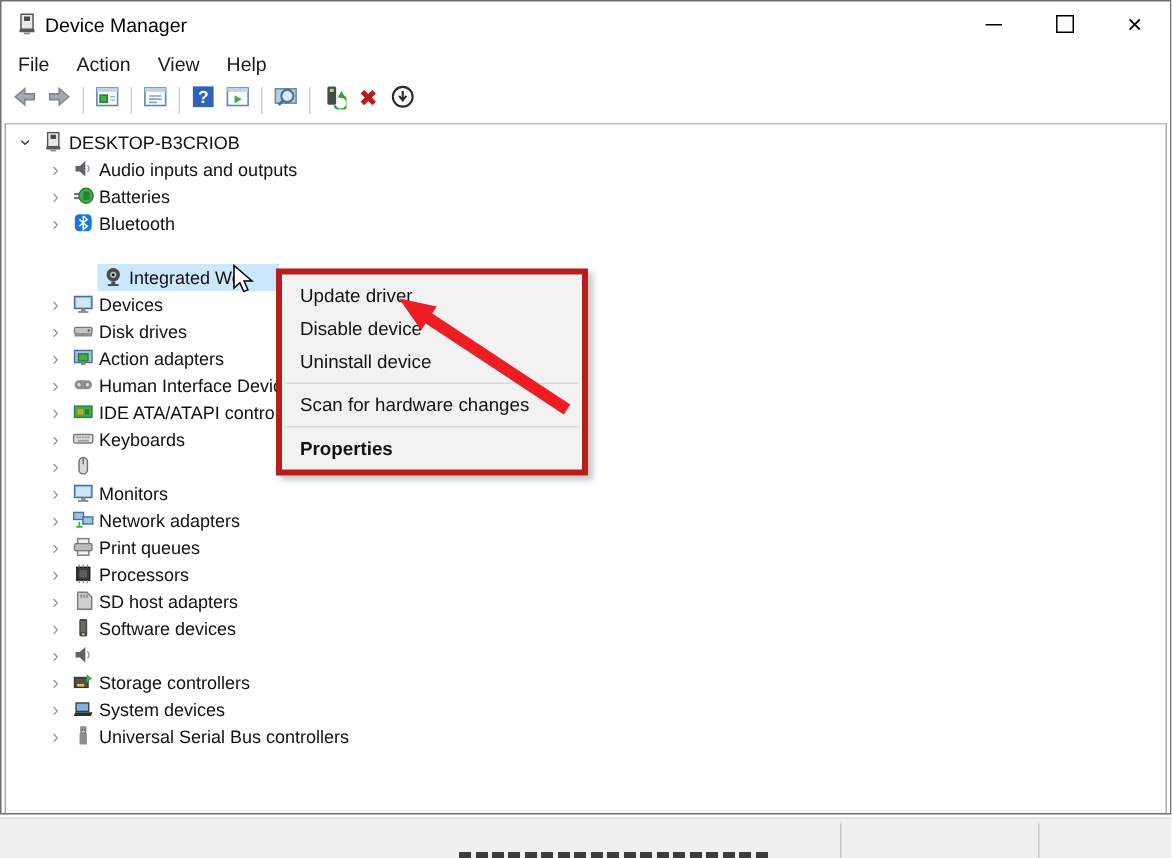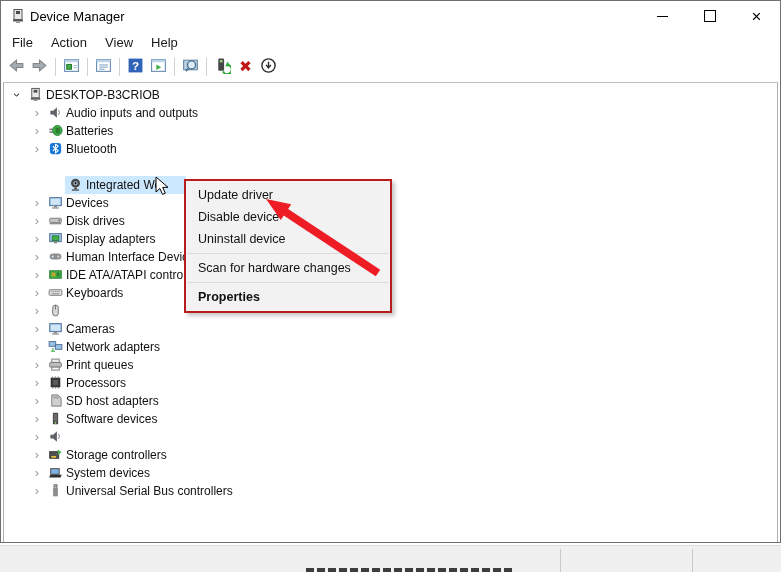--- a/index.html
+++ b/index.html
@@ -27,21 +27,21 @@
          border-left:1px solid #a9aeb4;border-right:1px solid #a9aeb4;border-top:1px solid #bfbfbf;box-sizing:border-box}
   .tree-row{position:absolute;left:0;height:18px;width:770px;font-size:12px;color:#101010}
   .chev{position:absolute;top:1px;width:14px;height:16px;font-size:13px;line-height:16px;text-align:center}
   .chev.col{color:#9b9b9b}
   .chev.exp{color:#404040;transform:rotate(90deg)}
   .t-ico{position:absolute;top:1px;width:15px;height:15px}
   .t-label{position:absolute;top:2px;white-space:nowrap;padding:0 2px}
   .hl{position:absolute;top:0;height:18px;background:#cce8ff}
   
   #context-menu{position:absolute;left:184px;top:179px;width:208px;background:#f2f2f2;
-      border:2px solid #b91c1c;box-shadow:3px 3px 4px rgba(0,0,0,.22);padding:3px 0;z-index:10;box-sizing:border-box}
+      border:4px solid #b91c1c;box-shadow:3px 3px 4px rgba(0,0,0,.22);padding:3px 0;z-index:10;box-sizing:border-box}
   .cm-item{height:22px;line-height:22px;padding-left:12px;font-size:12.5px;color:#111;white-space:nowrap}
   .cm-item.bold{font-weight:bold}
   .cm-sep{border-top:1px solid #d9d9d9;margin:3px 2px}
   
   #arrow-overlay{position:absolute;left:0;top:0;width:781px;height:572px;z-index:20;pointer-events:none}
   #cursor{position:absolute;left:155px;top:176px;z-index:30;pointer-events:none}
   
   #strip{position:absolute;left:0;top:545px;width:781px;height:27px;background:#f0f0f0;border-top:1px solid #dcdcdc;box-sizing:border-box}
   .strip-sep{position:absolute;top:3px;width:1px;height:24px;background:#c9c9c9}
   #clip-frag{position:absolute;left:306px;bottom:0;width:206px;height:4px;
@@ -221,21 +221,21 @@
           </svg></span>
         <span class="t-label" style="left: 60px;">Disk drives</span>
       </div>
       <div class="tree-row" style="top: 147px;">
         <span class="chev col" style="left: 26px;">›</span>
         <span class="t-ico" style="left: 44px;"><svg viewBox="0 0 16 16" width="15" height="15">
             <rect x="1.8" y="2.8" width="12.4" height="8.6" fill="#9cc3e5" stroke="#4a6f96"></rect>
             <rect x="4.6" y="5.2" width="6.8" height="5" fill="#3fae49" stroke="#2c7d33"></rect>
             <rect x="6.4" y="11.4" width="3.2" height="1.8" fill="#8a8a8a"></rect>
           </svg></span>
-        <span class="t-label" style="left: 60px;">Display adapters</span>
+        <span class="t-label" style="left: 60px;">Action adapters</span>
       </div>
       <div class="tree-row" style="top: 165px;">
         <span class="chev col" style="left: 26px;">›</span>
         <span class="t-ico" style="left: 44px;"><svg viewBox="0 0 16 16" width="15" height="15">
             <rect x="1.8" y="4.8" width="12.4" height="6.4" rx="3.2" fill="#8a8f94"></rect>
             <circle cx="5" cy="8" r="1.2" fill="#dedede"></circle>
             <circle cx="11" cy="8" r="1.2" fill="#dedede"></circle>
           </svg></span>
         <span class="t-label" style="left: 60px;">Human Interface Devices</span>
       </div>
@@ -271,21 +271,21 @@
           </svg></span>
       </div>
       <div class="tree-row" style="top: 237px;">
         <span class="chev col" style="left: 26px;">›</span>
         <span class="t-ico" style="left: 44px;"><svg viewBox="0 0 16 16" width="15" height="15">
             <rect x="1.8" y="2.8" width="12.4" height="8.6" fill="#9cc3e5" stroke="#4a6f96"></rect>
             <rect x="3" y="4" width="10" height="6.4" fill="#cfe6f7"></rect>
             <rect x="6.4" y="11.4" width="3.2" height="1.8" fill="#8a8a8a"></rect>
             <rect x="4.4" y="13.2" width="7.2" height="1.3" fill="#8a8a8a"></rect>
           </svg></span>
-        <span class="t-label" style="left: 60px;">Cameras</span>
+        <span class="t-label" style="left: 60px;">Monitors</span>
       </div>
       <div class="tree-row" style="top: 255px;">
         <span class="chev col" style="left: 26px;">›</span>
         <span class="t-ico" style="left: 44px;"><svg viewBox="0 0 16 16" width="15" height="15">
             <rect x="1.2" y="2.8" width="7" height="5" fill="#9cc3e5" stroke="#4a6f96"></rect>
             <rect x="7.8" y="6" width="7" height="5" fill="#9cc3e5" stroke="#4a6f96"></rect>
             <path d="M3 13 h4.5 M5.2 13 v-3.4" stroke="#3fae49" fill="none" stroke-width="1.2"></path>
           </svg></span>
         <span class="t-label" style="left: 60px;">Network adapters</span>
       </div>

